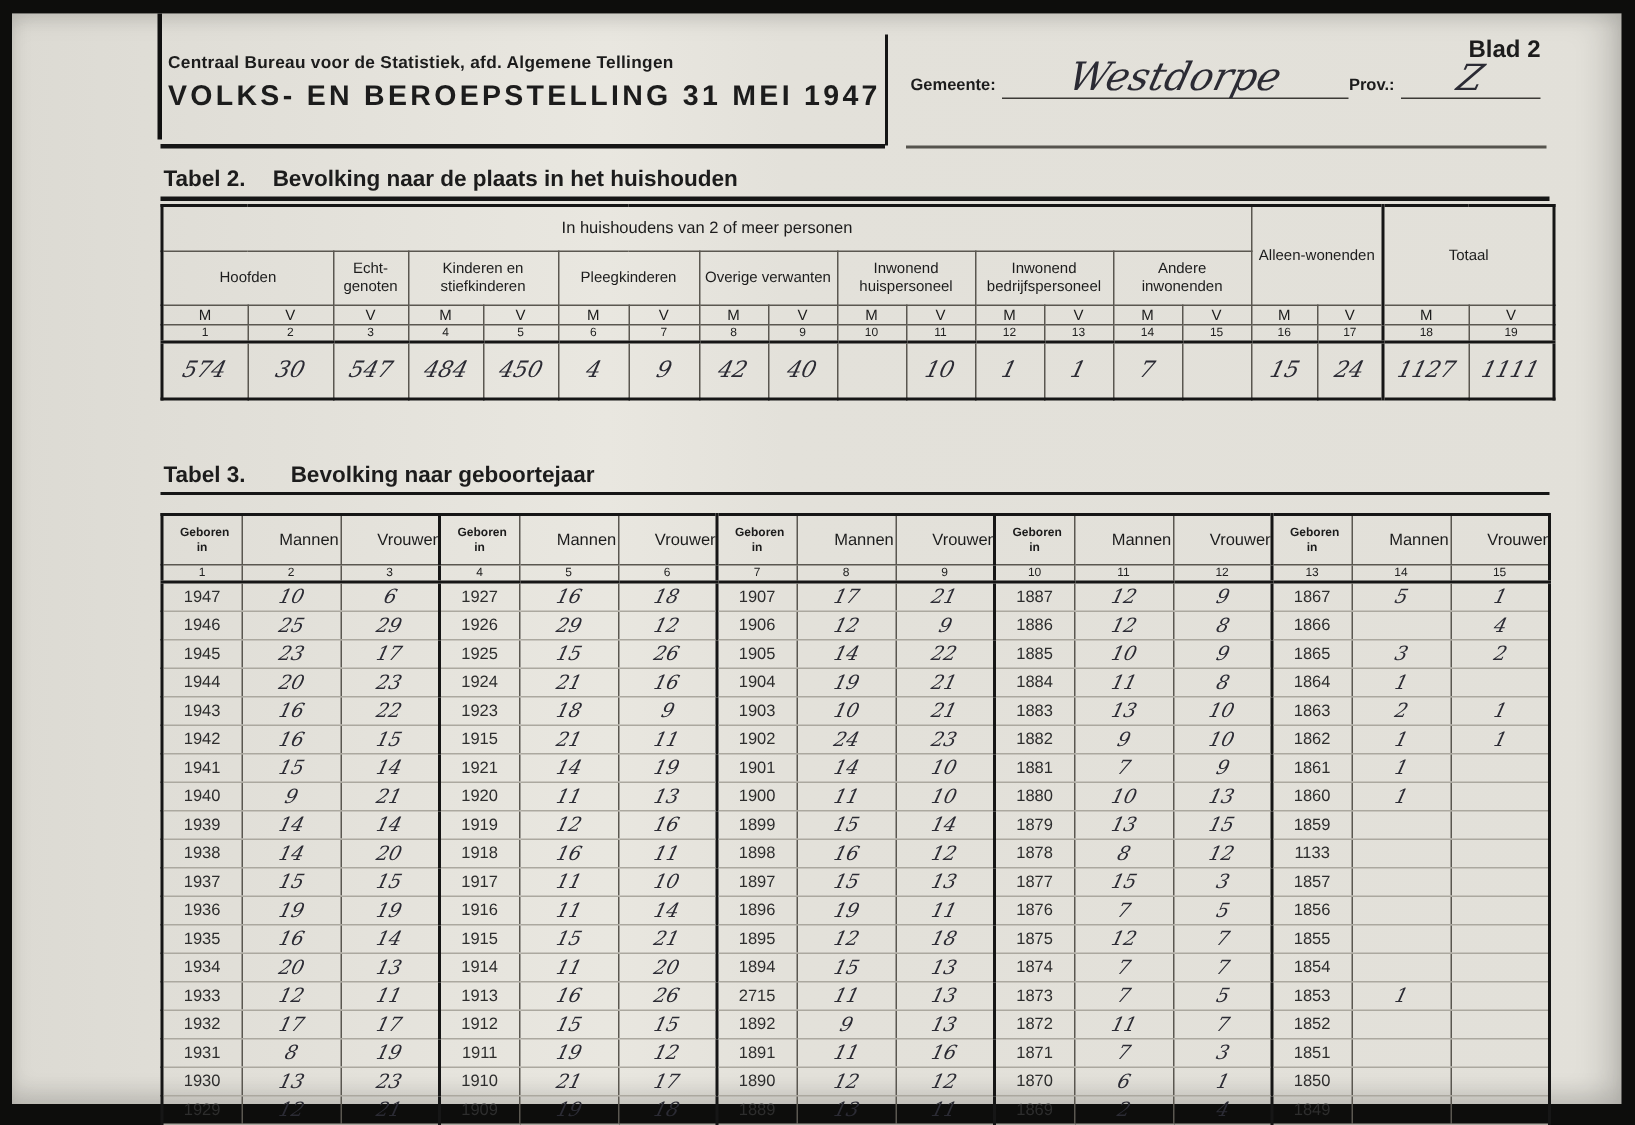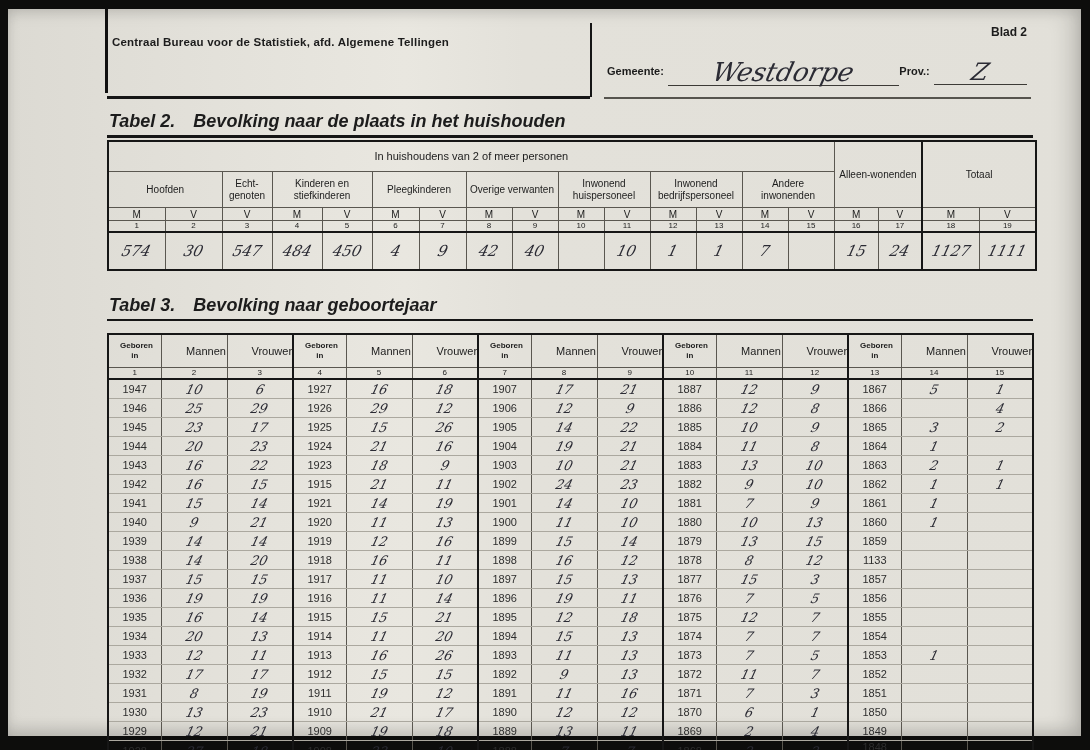--- a/index.html
+++ b/index.html
@@ -14,42 +14,42 @@
     box-shadow: inset -12px 0 20px rgba(0,0,0,0.13), inset 0 -8px 14px rgba(0,0,0,0.10), inset 0 6px 8px rgba(0,0,0,0.05);
   }
   .edge-line { position:absolute; left:97px; top:0; width:3px; height:84px; background:#101010; }
   .content { position:absolute; left:99px; top:0; width:926px; }
 
   
   .hdr { position:relative; height:92px; }
   .org { position:absolute; left:5px; top:27px; font-weight:bold; font-size:11.5px; letter-spacing:0.2px; }
   .doc-title { position:absolute; left:5px; top:45px; font-weight:bold; font-size:19px; letter-spacing:2.2px; }
   .hdr-divider { position:absolute; left:483px; top:14px; width:2px; height:74px; background:#151515; }
-  .blad { position:absolute; right:6px; top:16px; font-weight:bold; font-size:12px; }
+  .blad { position:absolute; right:6px; top:16px; font-weight:bold; font-size:16px; }
   .left-rule { position:absolute; left:0; top:87px; width:483px; height:3px; background:#161616; }
   .right-rule { position:absolute; left:497px; right:2px; top:88px; height:2px;
     border-top:1px solid #56544e; border-bottom:1px solid #56544e; }
-  .gem-row { position:absolute; left:500px; right:6px; top:50px; display:flex; align-items:center; }
+  .gem-row { position:absolute; left:500px; right:6px; top:30px; display:flex; align-items:flex-end; }
   .gem-row .lbl { font-weight:bold; font-size:11px; padding-bottom:3px; white-space:nowrap; }
   .hw-line { border-bottom:1.5px solid #3c3a36; text-align:center; }
   .gem-val { width:238px; margin-left:4px; }
   .prov-val { width:96px; margin-left:4px; }
   .gem-hw { font-size:26px; line-height:26px; }
   .prov-hw { font-size:24px; line-height:24px; }
 
   
   .hw {
     display:inline-block; font-family:"DejaVu Serif", serif; font-style:italic;
     color:#2b2b34; transform:skewX(-14deg);
   }
 
   
-  .tbl-title { display:flex; font-weight:bold; font-size:18px; margin:10px 0 3px 2px;font-style:italic; }
+  .tbl-title { display:flex; font-weight:bold; font-size:15px; margin:10px 0 3px 2px; }
   .tbl-title .tt { margin-left:18px; }
-  .t3-title { margin-top:24px; }
+  .t3-title { margin-top:41px;gap:12px; }
   .dbl-rule { height:2.5px; background:#161616; }
 
   
   table.t2 { border-collapse:collapse; table-layout:fixed; width:926px; margin-top:2px; border:2px solid #161616; }
   .t2 td { border:1px solid #5a5750; text-align:center; padding:0; overflow:hidden; }
   .t2 td.span { height:31px; font-size:11px; font-weight:normal; }
   .t2 td.grp { height:36px; font-size:10px; line-height:1.15; padding:1px 2px; font-weight:normal; }
   .t2 tr.mv td { height:13px; font-size:10px; }
   .t2 tr.nums td { height:11px; font-size:8px; color:#222; border-bottom:2px solid #161616; }
   .t2 tr.vals td { height:38px; }
@@ -81,20 +81,21 @@
 </style>
 </head>
 <body>
 
 <div class="paper">
   <div class="edge-line"></div>
   <div class="content">
 
     <div class="hdr">
       <div class="org">Centraal Bureau voor de Statistiek, afd. Algemene Tellingen</div>
+      <div class="doc-title">VOLKS- EN BEROEPSTELLING 31 MEI 1947</div>
       <div class="hdr-divider"></div>
       <div class="blad">Blad 2</div>
       <div class="gem-row">
         <span class="lbl">Gemeente:</span>
         <span class="hw-line gem-val"><span class="hw gem-hw">Westdorpe</span></span>
         <span class="lbl">Prov.:</span>
         <span class="hw-line prov-val"><span class="hw prov-hw">Z</span></span>
       </div>
       <div class="left-rule"></div>
       <div class="right-rule"></div>
@@ -505,21 +506,21 @@
             <td><span class="hw"></span></td>
             <td><span class="hw"></span></td>
           </tr>
           <tr>
             <td class="yr">1933</td>
             <td><span class="hw">12</span></td>
             <td><span class="hw">11</span></td>
             <td class="yr gsep">1913</td>
             <td><span class="hw">16</span></td>
             <td><span class="hw">26</span></td>
-            <td class="yr gsep">1893</td>
+            <td class="yr gsep">2715</td>
             <td><span class="hw">11</span></td>
             <td><span class="hw">13</span></td>
             <td class="yr gsep">1873</td>
             <td><span class="hw">7</span></td>
             <td><span class="hw">5</span></td>
             <td class="yr gsep">1853</td>
             <td><span class="hw">1</span></td>
             <td><span class="hw"></span></td>
           </tr>
           <tr>

